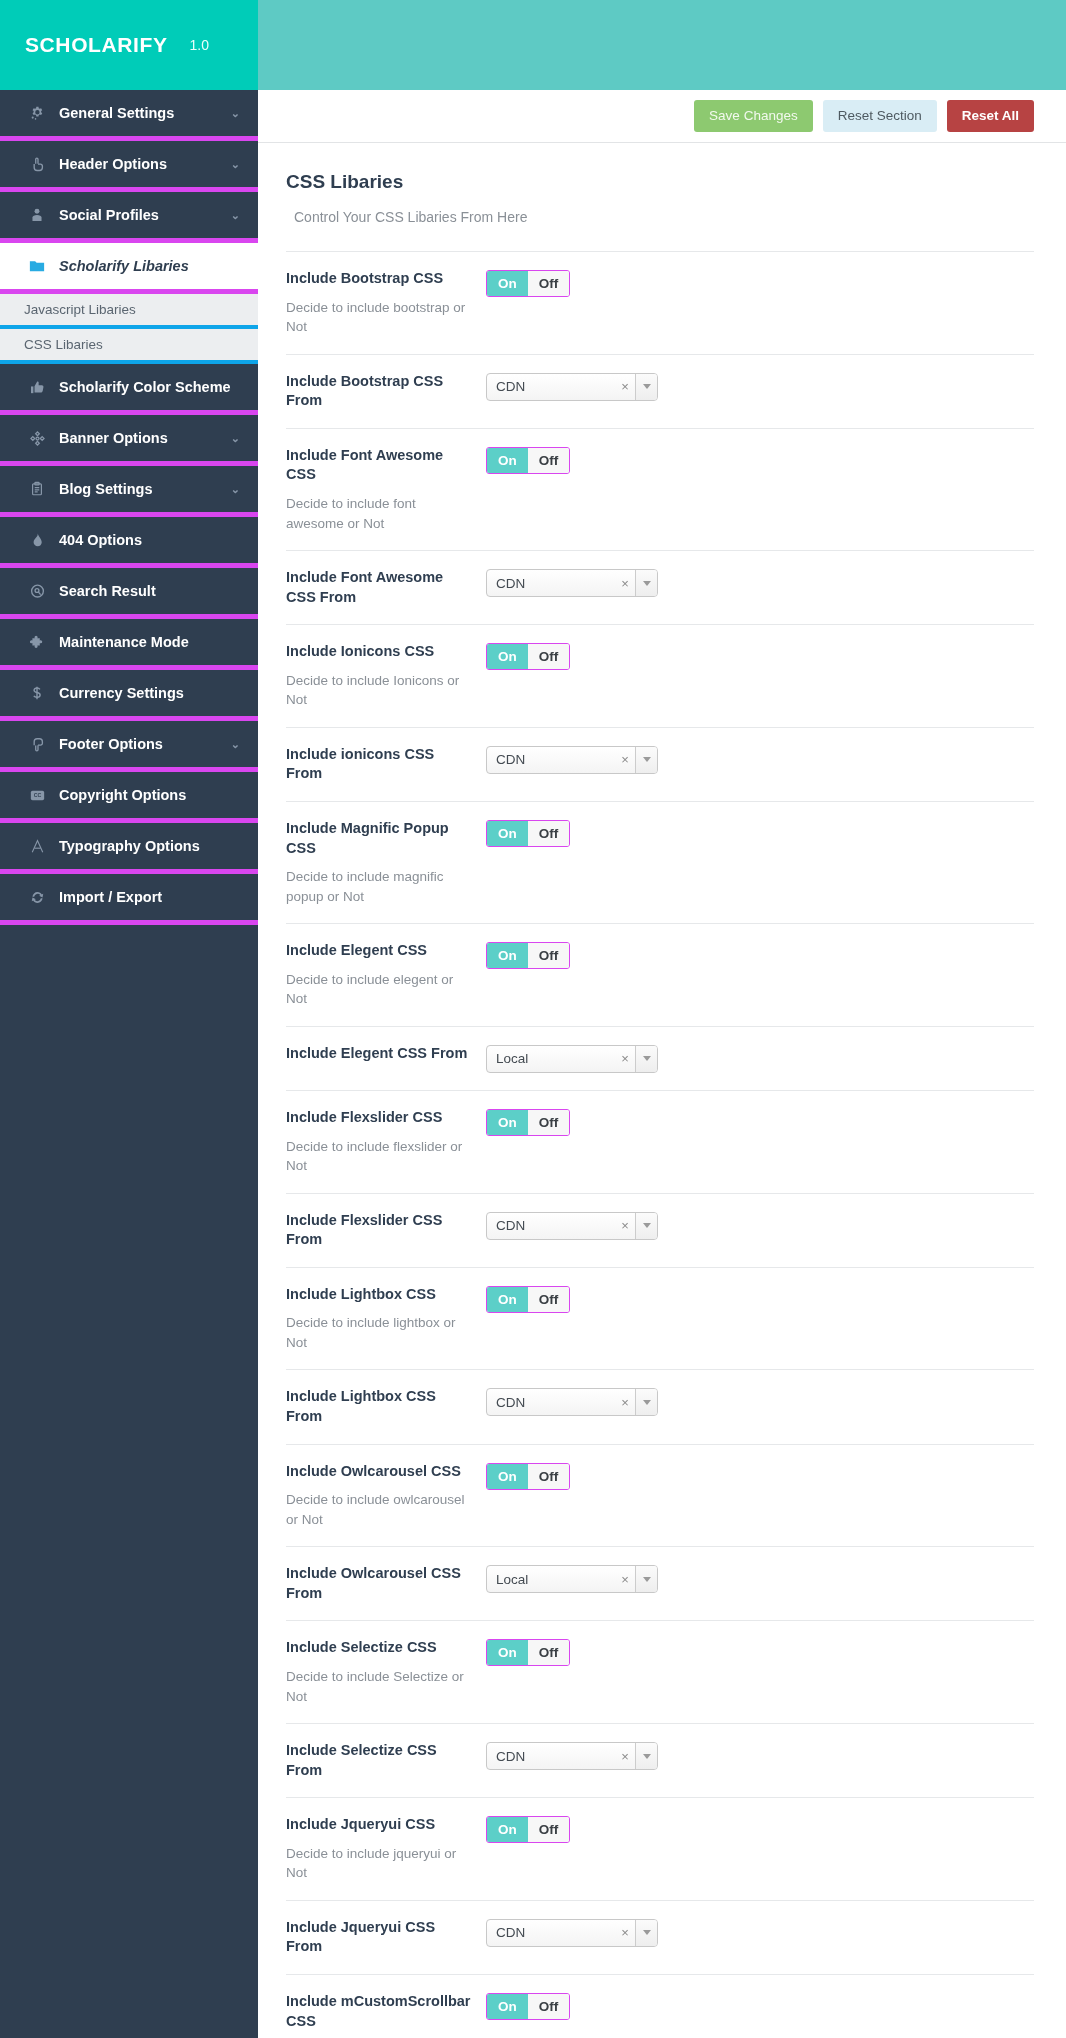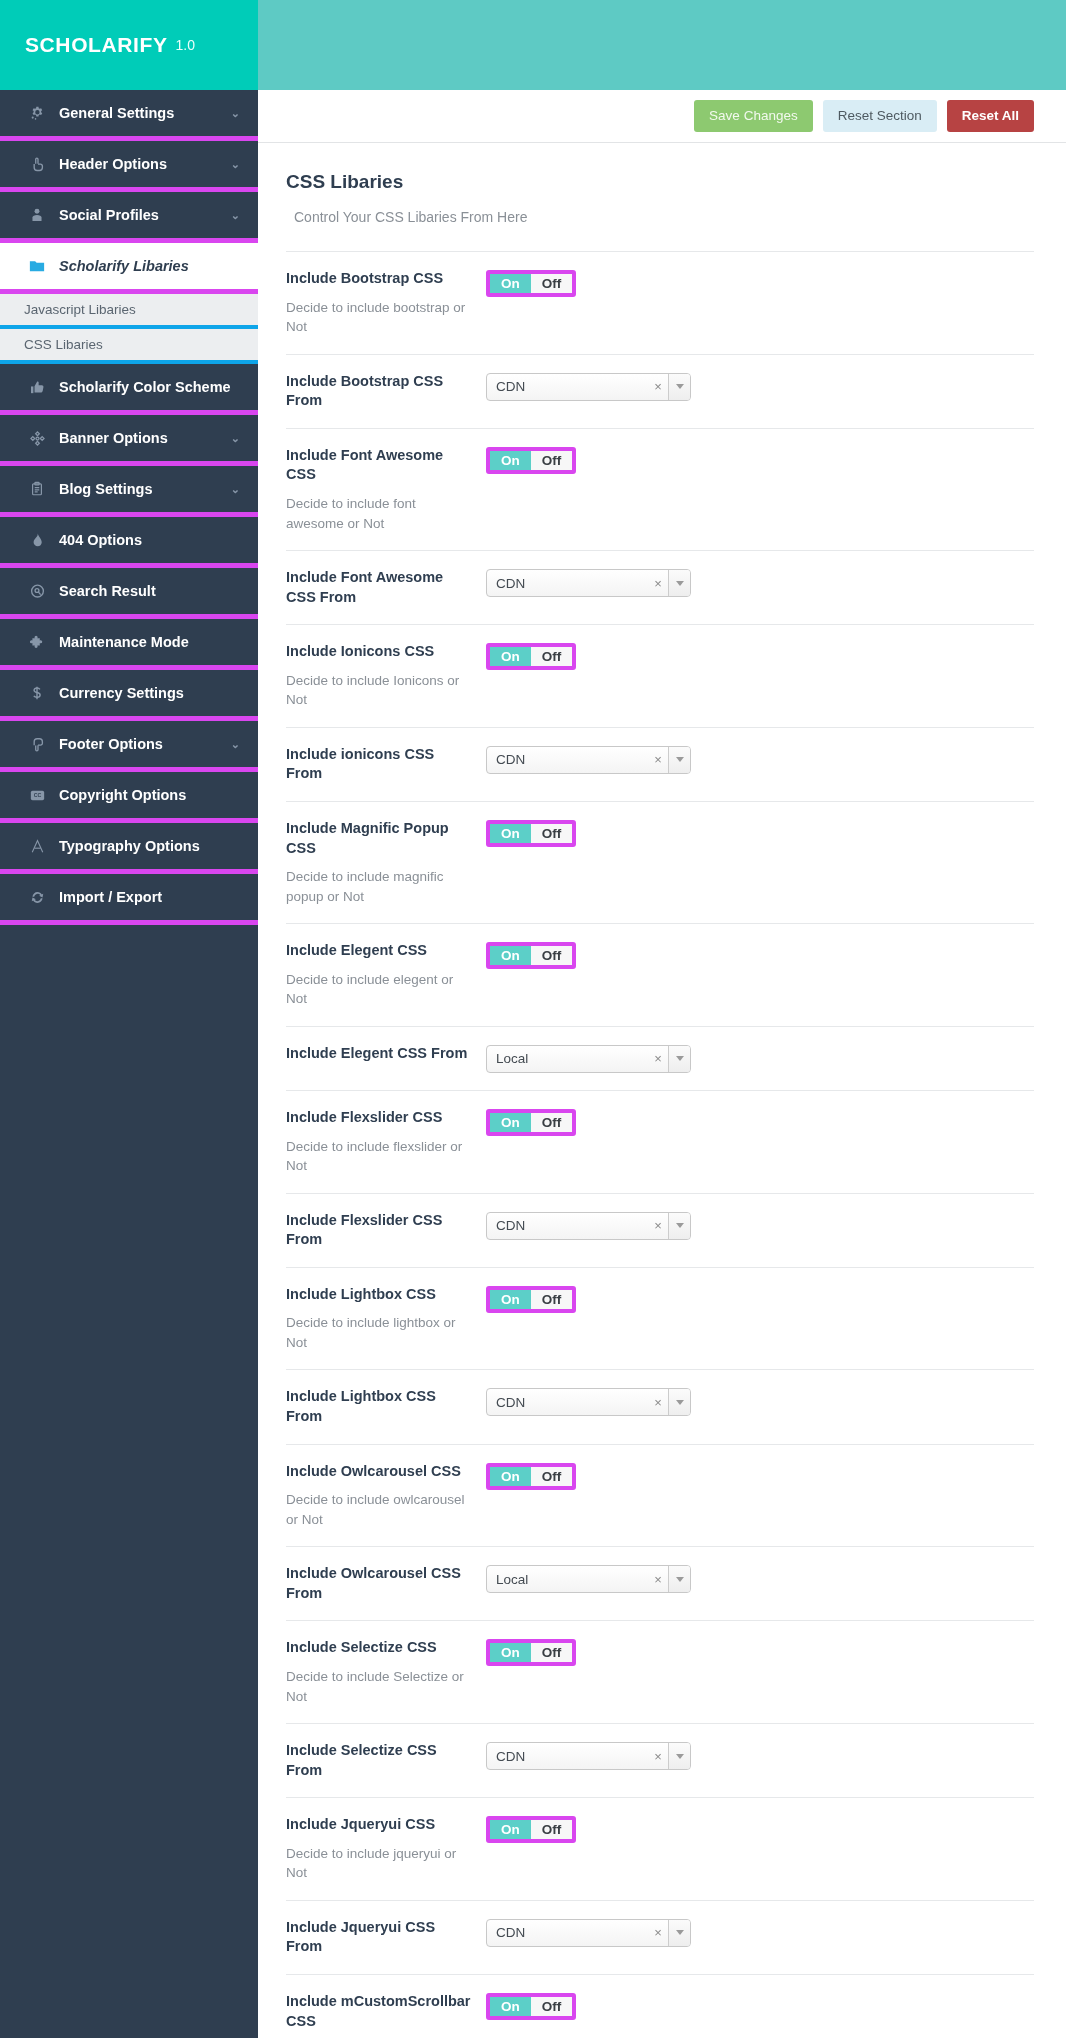--- a/index.html
+++ b/index.html
@@ -33,21 +33,21 @@
   }
   .brand-name {
     color: #ffffff;
     font-size: 21px;
     font-weight: bold;
     letter-spacing: 0.6px;
   }
   .brand-version {
     color: #eafffb;
     font-size: 14px;
-    margin-left: 8px;
+    margin-left: 22px;
     font-weight: normal;
   }
 
   .nav { list-style: none; }
   .nav-item {
     display: flex;
     align-items: center;
     height: 51px;
     padding: 0 18px 0 24px;
     border-bottom: 5px solid #d946ef;
@@ -169,21 +169,21 @@
     font-size: 13.5px;
     color: #8a9097;
     margin-top: 9px;
     line-height: 1.45;
   }
   .field-ctrl-col { flex: 1 1 auto; padding-top: 1px; }
 
   
   .toggle {
     display: inline-flex;
-    border: 4px solid #d946ef;
+    border: 1px solid #d946ef;
     border-radius: 3px;
     overflow: hidden;
     background: #fff;
     height: 27px;
     cursor: pointer;
   }
   .toggle .tg {
     display: flex;
     align-items: center;
     justify-content: center;
@@ -192,21 +192,21 @@
     padding: 0 11px;
     min-width: 35px;
   }
   .toggle .tg.on { background: #5ccfc8; color: #ffffff; }
   .toggle .tg.off { background: #f7f7f7; color: #3a3f44; }
 
   
   .select2 {
     display: inline-flex;
     align-items: stretch;
-    width: 205px;
+    width: 172px;
     height: 28px;
     border: 1px solid #c8c8c8;
     border-radius: 4px;
     background: linear-gradient(to bottom, #ffffff 0%, #f4f4f4 100%);
     cursor: pointer;
     overflow: hidden;
   }
   .select2 .s2-value {
     flex: 1 1 auto;
     display: flex;

